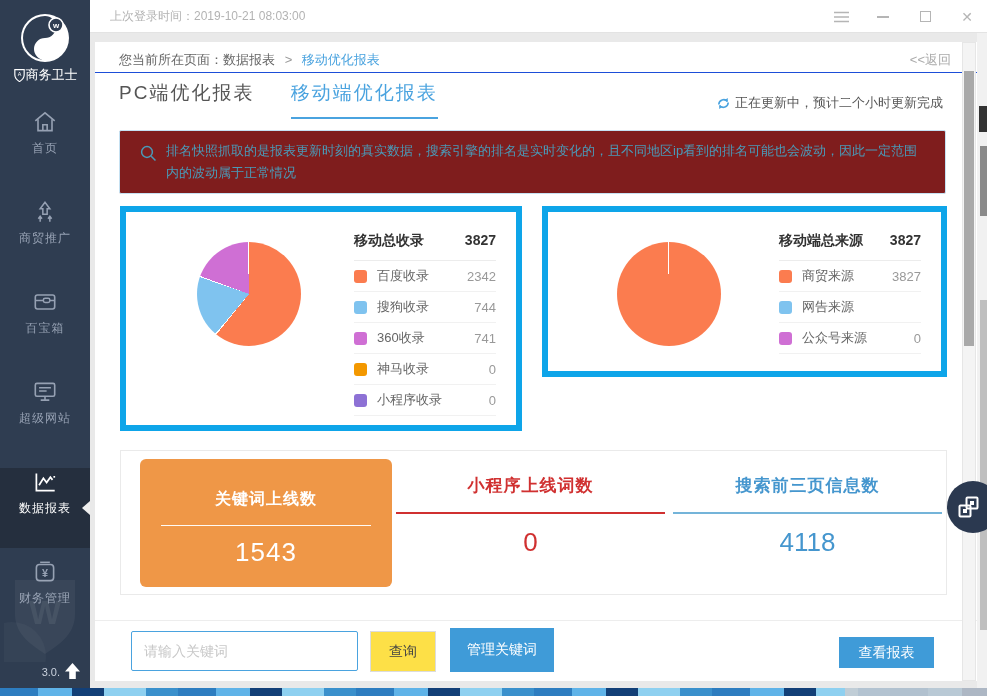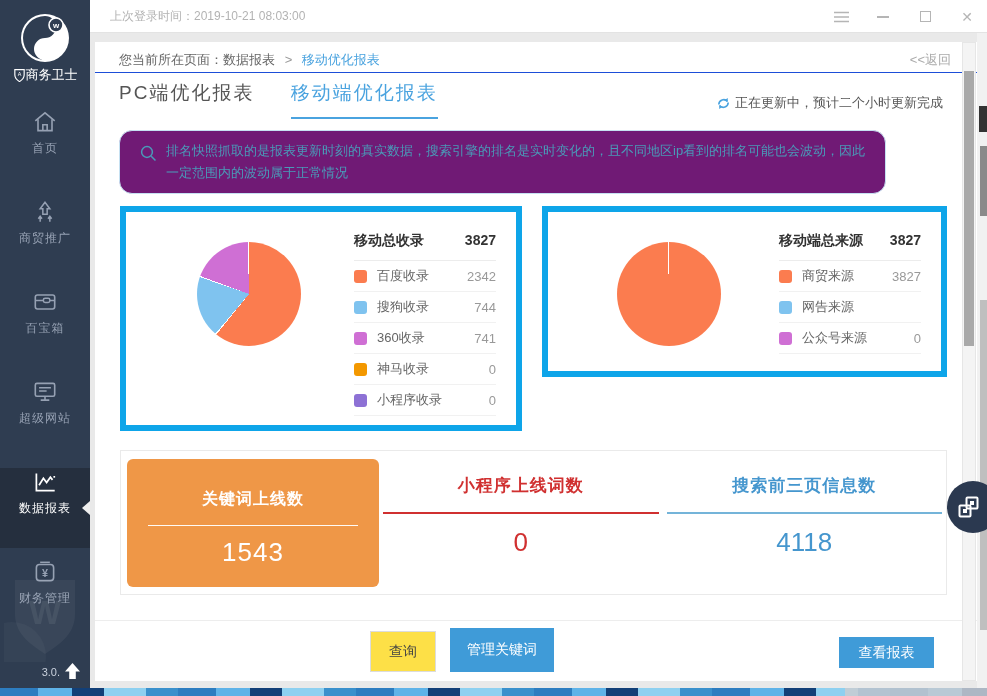--- a/index.html
+++ b/index.html
@@ -36,39 +36,39 @@
   .crumb { position:absolute; left:24px; top:9px; color:#666; }
   .crumb .sep { color:#999; margin:0 6px; }
   .crumb .cur { color:#4aa3df; }
   .return-link { position:absolute; right:26px; top:9px; color:#aaa; cursor:pointer; }
 
   .tabs-row { position:absolute; top:38px; left:24px; }
   .tab { display:inline-block; margin-right:32px; font-size:19px; letter-spacing:2px; color:#555; padding-bottom:11px; cursor:pointer; }
   .tab.active { color:#4aa3df; border-bottom:2px solid #4aa3df; }
   .update-status { position:absolute; top:52px; right:34px; display:flex; align-items:center; gap:3px; font-size:13px; color:#555; }
 
-  .notice { position:absolute; top:88px; left:24px; width:767px; min-height:58px; background:#701a75; border:1px solid #c6e1f2; border-radius:13px; padding:9px 16px 9px 46px; }
+  .notice { position:absolute; top:88px; left:24px; width:827px; min-height:58px; background:#7f1d1d; border:1px solid #c6e1f2; border-radius:2px; padding:9px 16px 9px 46px; }
   .notice .ntext { font-size:13px; line-height:22px; color:#4a9ab8; }
   .notice .nicon { position:absolute; left:19px; top:13px; }
 
   .card { position:absolute; background:#fff; border:6px solid #0ea5e9; }
   .card1 { top:164px; left:25px; width:402px; height:225px; }
   .card2 { top:164px; left:447px; width:405px; height:171px; }
   .pie { position:absolute; width:104px; height:104px; border-radius:50%; top:30px; background:#fb7c4f; }
   .card1 .pie { left:71px; }
   .card2 .pie { left:69px; }
   .legend { position:absolute; top:16px; right:20px; width:142px; }
   .legend-title { display:flex; justify-content:space-between; align-items:baseline; font-size:14px; font-weight:bold; color:#333; padding:4px 0 10px; border-bottom:1px solid #ececec; }
   .legend-title .lt-total { font-size:14px; }
   .legend-row { display:flex; align-items:center; height:31px; border-bottom:1px solid #f1f1f1; font-size:13px; color:#666; }
   .swatch { width:13px; height:13px; border-radius:3px; margin-right:10px; flex:none; }
   .l-val { margin-left:auto; color:#999; }
 
   .stats { position:absolute; top:408px; left:25px; width:827px; height:145px; border:1px solid #eaeaea; display:flex; align-items:center; }
-  .stat-main { width:252px; height:128px; margin-left:6px; flex:none; background:#ef9747; border-radius:6px; color:#fff; text-align:center; }
+  .stat-main { width:252px; height:128px; margin-left:19px; flex:none; background:#ef9747; border-radius:6px; color:#fff; text-align:center; }
   .stat-main .st { margin-top:30px; font-size:16px; font-weight:bold; letter-spacing:1px; }
   .stat-main .sline { height:1px; background:rgba(255,255,255,.95); margin:15px 21px 0; }
   .stat-main .sv { margin-top:11px; font-size:26px; letter-spacing:1px; }
   .stat-col { flex:1; text-align:center; padding:0 0; margin-top:-14px; }
   .stat-col .st { font-size:17px; font-weight:bold; letter-spacing:1px; }
   .stat-col .sline { height:2px; margin:15px 4px 0; }
   .stat-col .sv { margin-top:13px; font-size:26px; }
   .stat-red { color:#d03030; } .stat-red .sline { background:#d03030; }
   .stat-blue { color:#4596ce; } .stat-blue .sline { background:#74b4d9; }
 
@@ -312,20 +312,21 @@
       </div>
       <div class="stat-col stat-blue">
         <div class="st">搜索前三页信息数</div>
         <div class="sline"></div>
         <div class="sv">4118</div>
       </div>
     </section>
 
     <div class="bottom-sep"></div>
 
+    <input class="kw-input" type="text" placeholder="请输入关键词" style="">
     <button class="btn btn-query">查询</button>
     <button class="btn btn-manage">管理关键词</button>
     <button class="btn btn-report">查看报表</button>
   </main>
 
   <div class="scrollbar">
     <div class="scroll-thumb"></div>
   </div>
 
   <div class="qr-fab">

